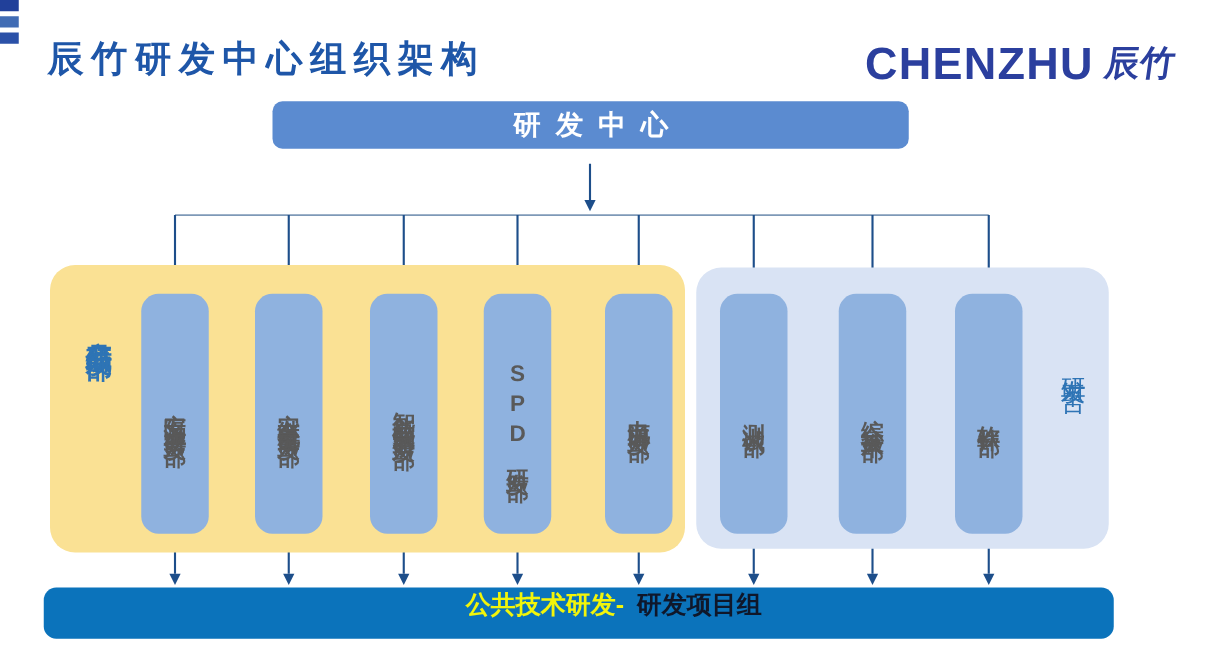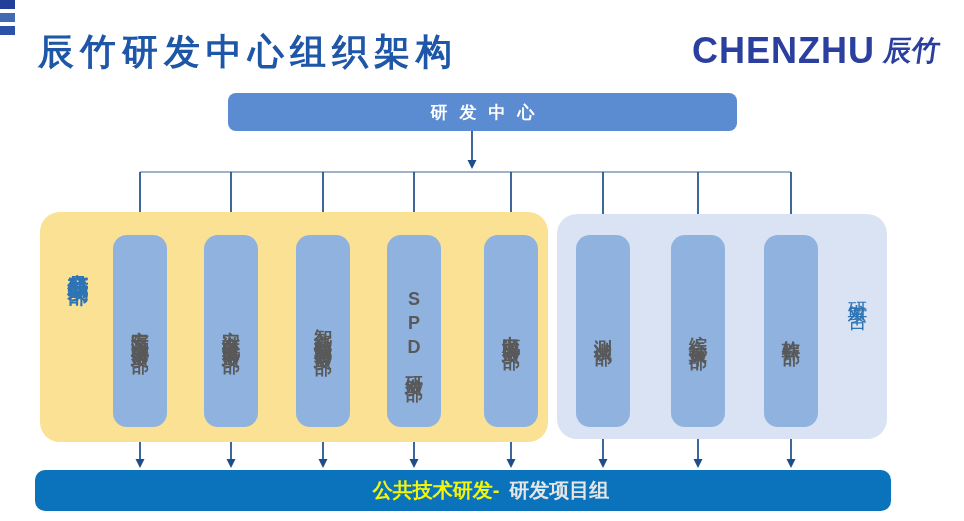--- a/index.html
+++ b/index.html
@@ -8,32 +8,32 @@
     font-family:"Liberation Sans",sans-serif;
   }
   
   .deco-bars{position:absolute;left:0;top:33;}
   .deco-bar{width:15px;height:9px;margin-bottom:4px;background:var(--logo-blue,#2B4DA0);}
   .deco-bar:nth-child(1){background:#21409a;}
   .deco-bar:nth-child(2){background:#416cb4;}
   .deco-bar:nth-child(3){background:#2b51a8;}
   .page-title{
     position:absolute;left:38px;top:28px;
-    font-size:36px;font-weight:bold;letter-spacing:6px;
+    font-size:29px;font-weight:bold;letter-spacing:6px;
     color:var(--accent-blue,#1E56A8);white-space:nowrap;
   }
   .logo{position:absolute;right:24px;top:30px;display:flex;align-items:center;white-space:nowrap;}
   .logo-en{font-size:36px;font-weight:800;letter-spacing:1px;color:var(--logo-blue,#2B3F9E);}
   .logo-cn{font-size:28px;font-weight:800;margin-left:9px;color:var(--logo-blue,#2B3F9E);transform:skewX(-8deg);}
   
   .root-box{
-    position:absolute;left:218px;top:93px;width:509px;height:38px;
+    position:absolute;left:218px;top:81px;width:509px;height:38px;
     background:var(--root-box,#5B8BD0);border-radius:8px;
     display:flex;align-items:center;justify-content:center;
-    color:#fff;font-size:17px;font-weight:bold;letter-spacing:12px;text-indent:12px;margin-left:10px;
+    color:#fff;font-size:22px;font-weight:bold;letter-spacing:12px;text-indent:12px;
   }
   
   .connectors{position:absolute;left:0;top:0;pointer-events:none;}
   .conn-line{stroke:var(--connector,#1D4E8A);stroke-width:1.7;fill:none;}
   .conn-hline{stroke:#7E99B7;stroke-width:1.4;fill:none;}
   .conn-head{fill:var(--connector,#1D4E8A);}
   
   .panel{position:absolute;border-radius:20px;}
   .panel-yellow{left:40px;top:212px;width:508px;height:230px;background:var(--panel-yellow,#FAE194);}
   .panel-blue{left:557px;top:214px;width:330px;height:225px;background:var(--panel-blue,#D9E3F4);}
@@ -54,26 +54,26 @@
     display:flex;align-items:center;justify-content:center;
   }
   .dept .vtext{font-size:18px;font-weight:bold;letter-spacing:4px;color:#595959;}
   .dept-l1{left:113px;} .dept-l2{left:204px;} .dept-l3{left:296px;}
   .dept-l4{left:387px;} .dept-l5{left:484px;}
   .dept-r1{left:576px;} .dept-r2{left:671px;} .dept-r3{left:764px;}
   
   .bottom-bar{
     position:absolute;left:35px;top:470px;width:856px;height:41px;
     background:var(--bottom-bar,#0B73BB);border-radius:10px;
-    display:flex;align-items:center;justify-content:center;
+    display:flex;align-items:flex-start;justify-content:center;
     font-size:20px;font-weight:bold;white-space:nowrap;
   }
   .bottom-bar-inner{display:flex;gap:10px;transform:translateX(28px);}
   .bb-highlight{color:var(--highlight-yellow,#F2F50A);}
-  .bb-rest{color:#e5e5e5;font-family:Liberation Mono, monospace;}
+  .bb-rest{color:#0f172a;font-family:Liberation Mono, monospace;}
 </style>
 </head>
 <body>
 
 <div class="canvas">
 
   <div class="deco-bars">
     <div class="deco-bar"></div>
     <div class="deco-bar"></div>
     <div class="deco-bar"></div>

